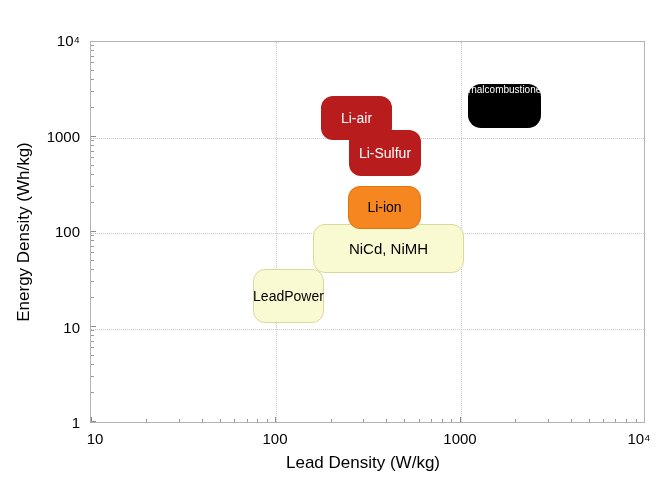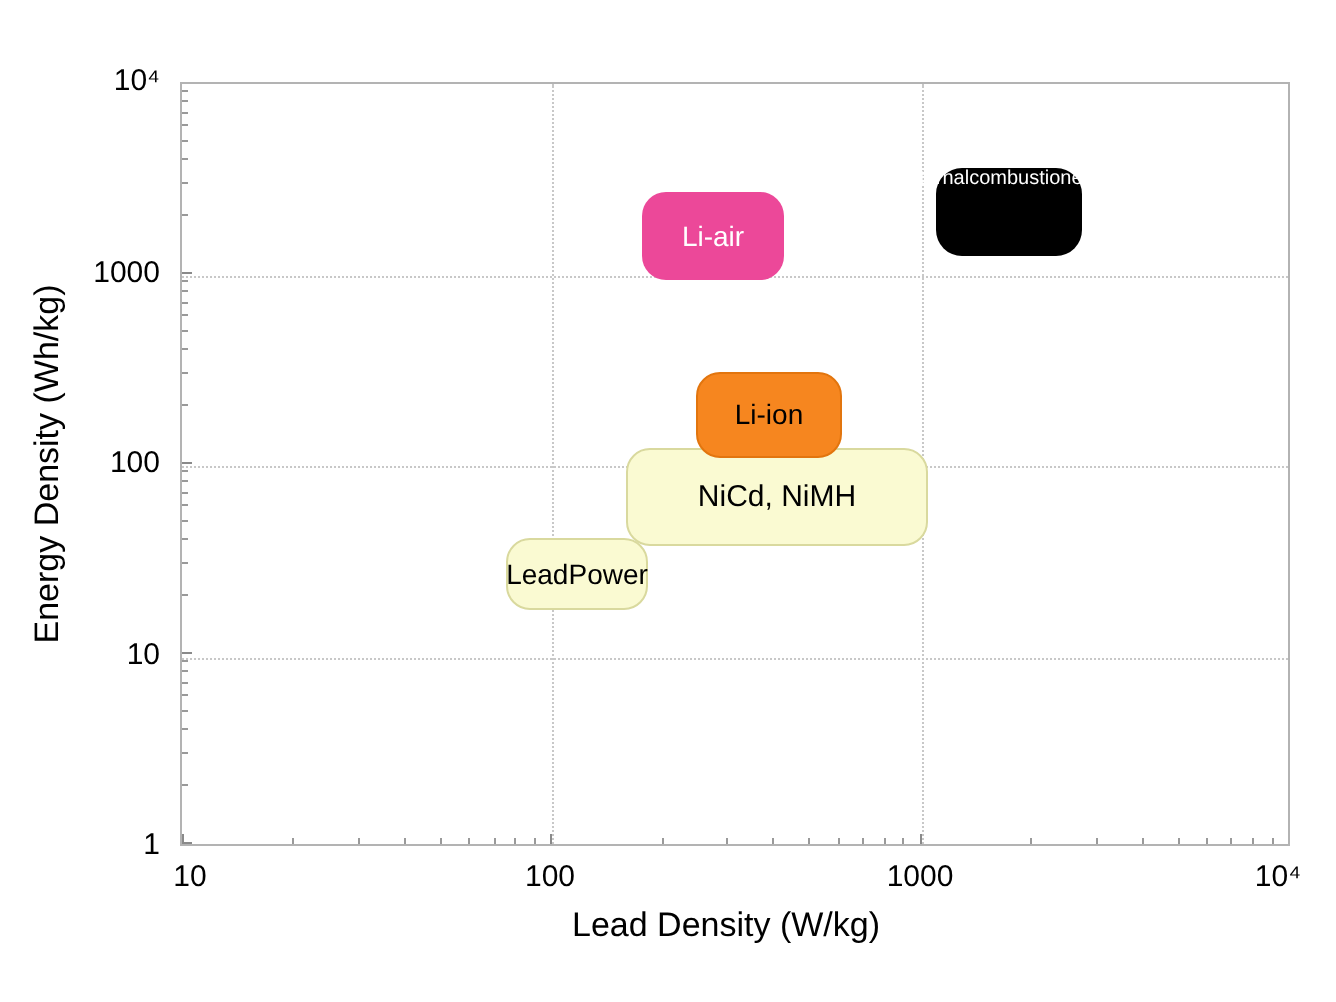--- a/index.html
+++ b/index.html
@@ -21,21 +21,21 @@
   .xlab{position:absolute;transform:translateX(-50%);font-size:15px;line-height:18px;white-space:nowrap;}
   .axis-title-x{position:absolute;left:363px;top:453px;transform:translateX(-50%);
     font-size:17px;white-space:nowrap;}
   .axis-title-y{position:absolute;left:24px;top:232px;
     transform:translate(-50%,-50%) rotate(-90deg);font-size:17px;white-space:nowrap;}
   .region{
     position:absolute;box-sizing:border-box;display:flex;flex-direction:row;
     align-items:center;justify-content:center;text-align:center;
     border-radius:12px;font-size:14px;line-height:19px;z-index:2;
   }
-  .blue{background:#ec4899;color:#fff;z-index:1;}
+  .blue{background:#b91c1c;color:#fff;z-index:1;}
   .blue.over{z-index:2;}
   .orange{background:#f6861f;color:#000;border:1px solid #e2750e;z-index:3;}
   .paleyellow{background:#fafad2;color:#000;border:1px solid #d9d99e;}
   .blackbox{background:#000;color:#fff;align-items:flex-start;text-align:left;
     padding-left:8px;font-size:10px;line-height:11px;border-radius:13px;z-index:1;}
   .z1{z-index:1}.z2{z-index:2}
 </style>
 </head>
 <body>
 
@@ -46,30 +46,33 @@
     <div class="grid-v" style="left:185px;"></div>
     <div class="grid-v" style="left:370px;"></div>
     <div class="grid-h" style="top:96px;"></div>
     <div class="grid-h" style="top:191px;"></div>
     <div class="grid-h" style="top:287px;"></div>
 
     <div class="region blue" style="left:230px;top:54px;width:71px;height:44px;">
       <span>Li-air</span>
     </div>
 
+    <div class="region blue over" style="left:258px;top:88px;width:72px;height:46px;">
+      <span>Li-Sulfur</span>
+    </div>
 
     <div class="region orange" style="left:257px;top:144px;width:73px;height:43px;">
       <span>Li-ion</span>
     </div>
 
     <div class="region paleyellow z1" style="left:222px;top:182px;width:151px;height:49px;font-size:15px;">
       <span>NiCd, NiMH</span>
     </div>
 
-    <div class="region paleyellow z2" style="left:162px;top:227px;width:71px;height:36px;">
+    <div class="region paleyellow z2" style="left:162px;top:227px;width:71px;height:54px;">
       <span>Lead</span>
       <span>Power</span>
     </div>
 
     <div class="region blackbox" style="left:377px;top:42px;width:73px;height:44px;">
       <span>Internal</span>
       <span>combustion</span>
       <span>engine</span>
     </div>
   <div class="tick-x major" style="left: 0px;"></div>

